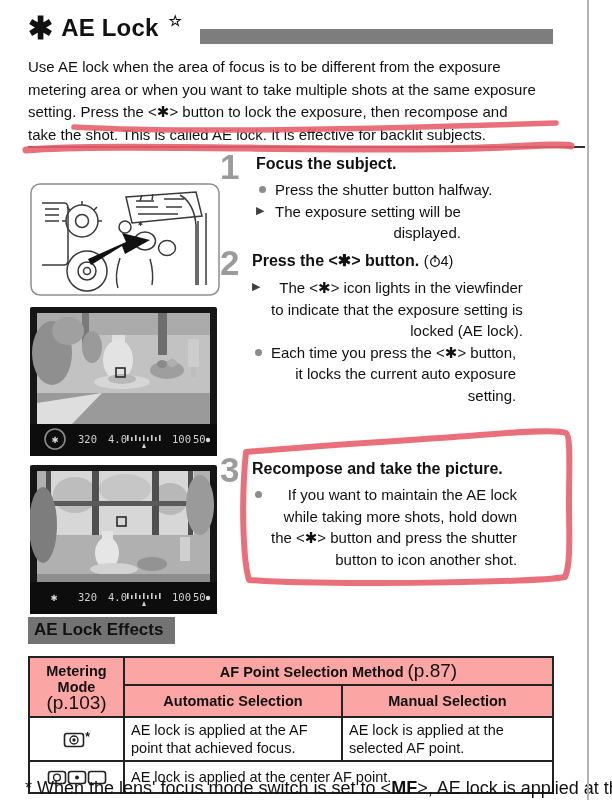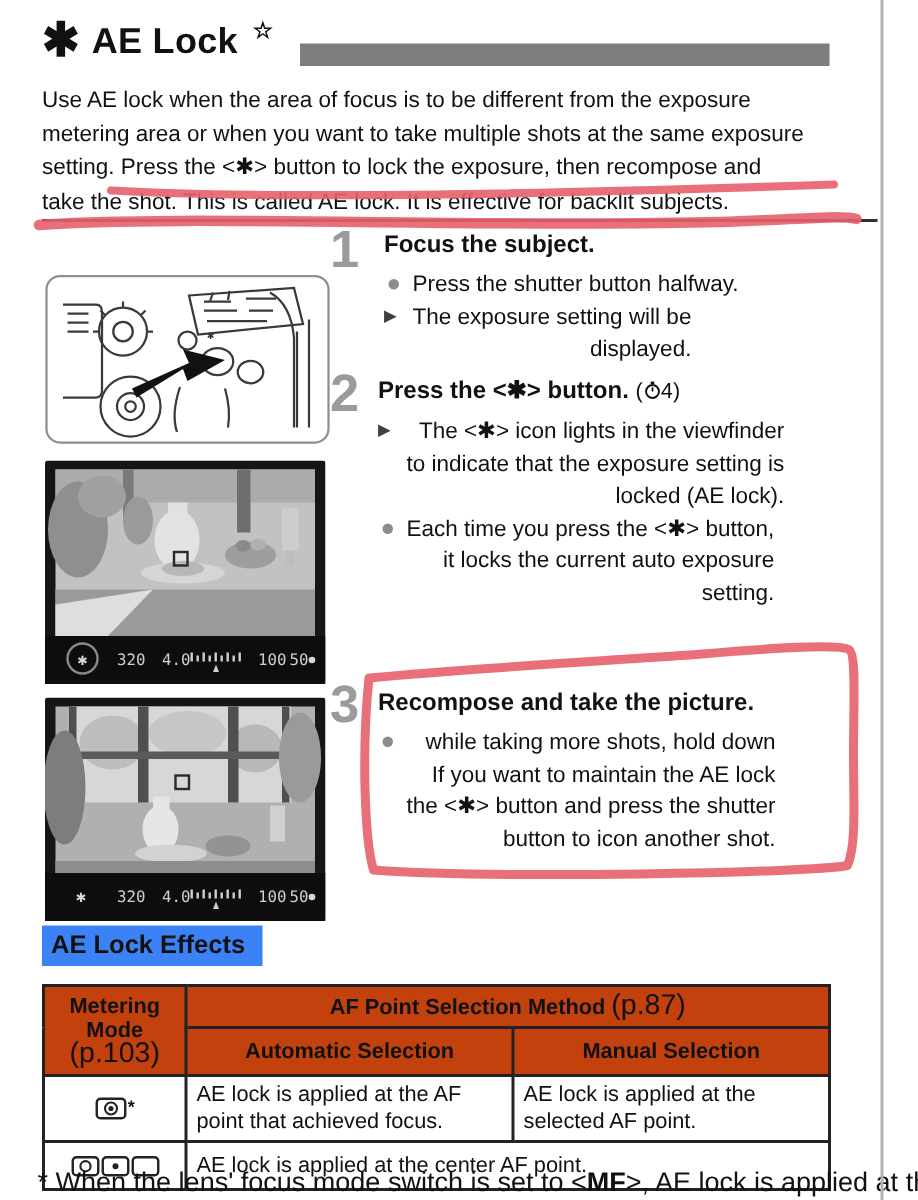--- a/index.html
+++ b/index.html
@@ -23,27 +23,27 @@
   .step-body{width:336px;}
   .step-heading{font-size:16px;font-weight:bold;line-height:21px;margin-bottom:5px;white-space:nowrap;}
   .timer-suffix{font-weight:normal;font-size:14.5px;}
   .step-item{display:flex;text-align:right;}
   .marker-col{width:19px;flex:0 0 19px;position:relative;}
   .bullet-dot{position:absolute;left:3px;top:7px;width:7px;height:7px;border-radius:50%;background:#8c8c8c;}
   .arrow-glyph{position:absolute;left:0px;top:3px;font-size:11px;color:#3f3f3f;}
   .item-lines{font-size:15px;line-height:21.5px;white-space:nowrap;}
 
   
-  .effects-heading{left:28px;top:617px;background:#3b82f6;padding:3px 12px 4px 6px;
+  .effects-heading{left:28px;top:617px;background:#737373;padding:3px 12px 4px 6px;
                    font-size:17px;font-weight:bold;}
 
   
   .fx-table{left:28px;top:656px;border-collapse:collapse;table-layout:fixed;width:524px;}
   .fx-table th,.fx-table td{border:2px solid #222;font-size:14.5px;padding:2px 6px;}
-  .fx-table th{background:#c2410c;font-weight:bold;text-align:center;}
+  .fx-table th{background:#fca5a5;font-weight:bold;text-align:center;}
   .fx-table .pageref{font-weight:normal;font-size:19px;}
   .fx-table td{background:#fff;vertical-align:middle;}
   .cell-lines{white-space:nowrap;line-height:18px;}
   .icon-cell{text-align:center;}
   .m-icon{vertical-align:middle;}
   .icon-note{font-weight:bold;font-size:12px;vertical-align:top;}
 
   
   .footnote{left:25px;top:778px;font-size:18px;white-space:nowrap;}
   .footnote b{font-weight:bold;}
@@ -255,22 +255,22 @@
   </div>
 
   <div class="abs step-number" style="left:220px;top:453px;">3</div>
   <div class="abs step-body" style="left:252px;top:458px;">
     <div class="step-heading">Recompose and take the picture.</div>
     <div class="step-item">
       <span class="marker-col">
           <span class="bullet-dot"></span>
         </span>
       <span class="item-lines">
+        <div>If you want to maintain the AE lock</div>
         <div>while taking more shots, hold down</div>
-        <div>If you want to maintain the AE lock</div>
         <div>the &lt;✱&gt; button and press the shutter</div>
         <div>button to icon another shot.</div>
       </span>
     </div>
   </div>
 
   <div class="abs effects-heading">AE Lock Effects</div>
 
   <table class="abs fx-table">
     <colgroup>

